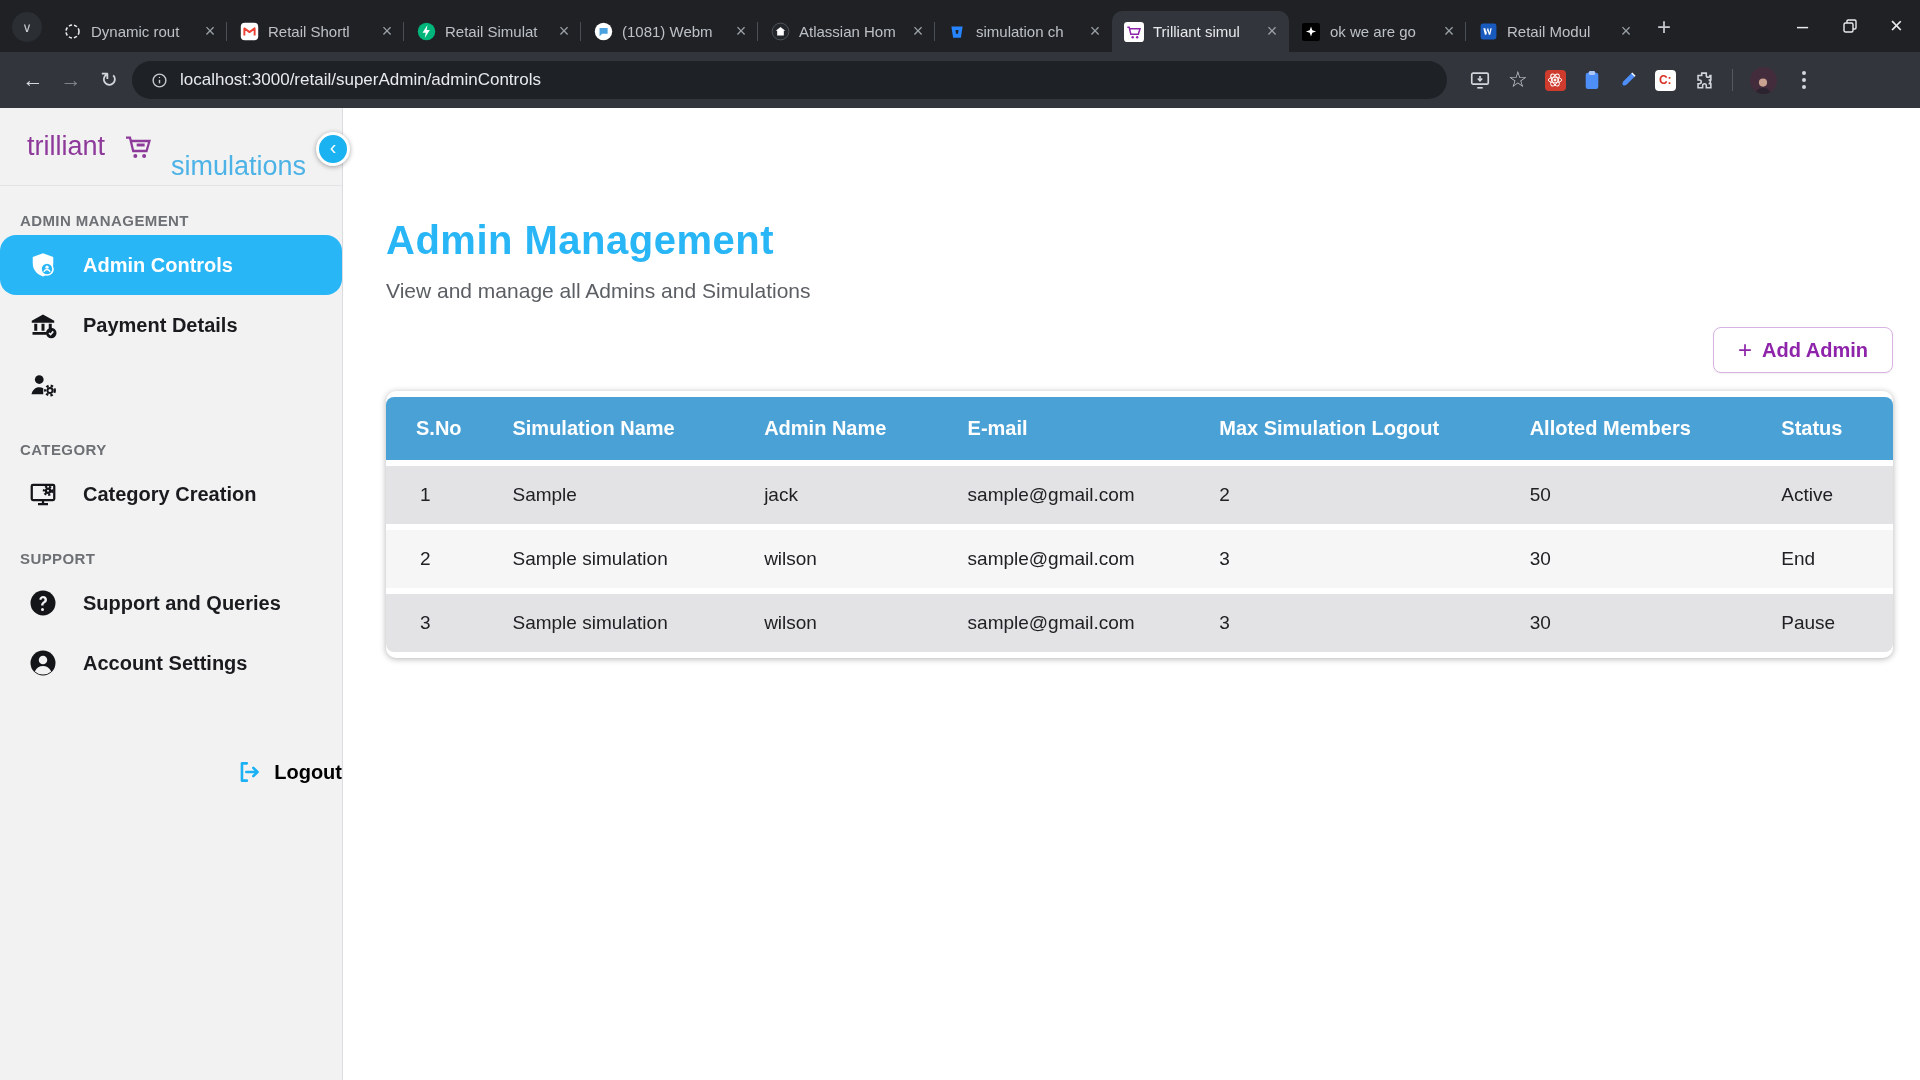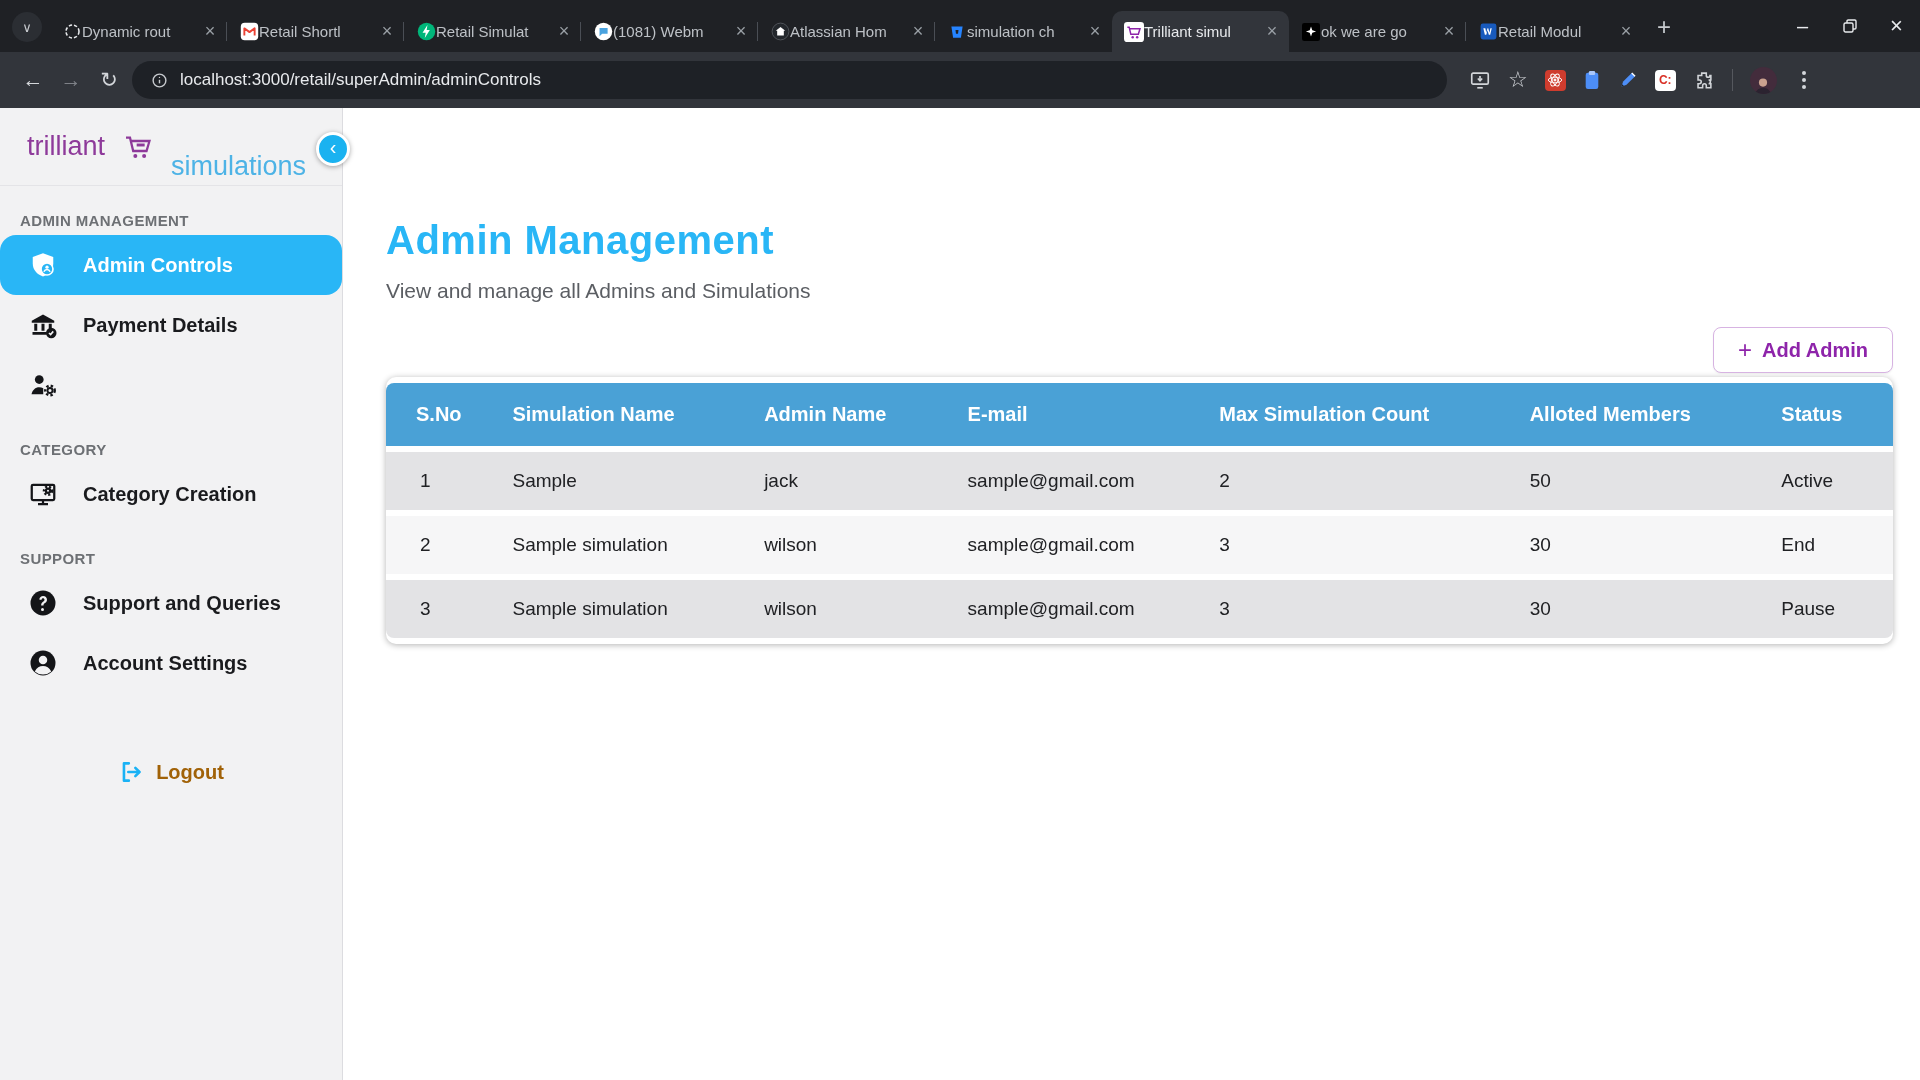--- a/index.html
+++ b/index.html
@@ -8,21 +8,21 @@
 
   
   .browser { position:absolute; top:0; left:0; width:1920px; height:108px; }
   .tabstrip { height:52px; background:#1f2125; display:flex; align-items:flex-end;
               padding-left:10px; position:relative; }
   .tab-search-btn { width:30px; height:30px; border-radius:50%; background:#2b2e33;
                     margin:0 8px 10px 2px; flex:none; display:flex; align-items:center;
                     justify-content:center; color:#c7cace; cursor:pointer; }
   .tab-search-btn::before { content:"∨"; font-size:13px; }
   .tab { width:177px; height:41px; border-radius:10px 10px 0 0; display:flex;
-         align-items:center; padding:0 6px 0 12px; color:#bdc1c6;
+         align-items:center; gap:9px; padding:0 6px 0 12px; color:#bdc1c6;
          font-size:15px; position:relative; cursor:pointer; flex:none; }
   .tab.sep::after { content:""; position:absolute; right:0; top:11px; width:1px;
                     height:19px; background:#4a4e55; }
   .tab.active { background:#32353b; color:#e8eaed; }
   .tab-icon { width:20px; height:20px; flex:none; display:flex; align-items:center; justify-content:center; }
   .tab-label { flex:1; white-space:nowrap; overflow:hidden; }
   .tab-close { width:22px; height:22px; border-radius:50%; flex:none; display:flex;
                align-items:center; justify-content:center; color:#9aa0a6; cursor:pointer; }
   .tab-close::before { content:"×"; font-size:18px; }
   .newtab { width:34px; height:34px; margin:0 0 8px 4px; display:flex; align-items:center;
@@ -72,36 +72,36 @@
                   justify-content:center; color:#fff; z-index:5; cursor:pointer; }
   .collapse-btn::before { content:"‹"; font-size:20px; margin-top:-3px; }
   .section-label { margin:26px 0 6px 20px; font-size:15px; font-weight:bold;
                    color:#6d7074; letter-spacing:.4px; }
   .nav-item { display:flex; align-items:center; gap:24px; padding:14px 12px 14px 27px;
               font-size:20px; font-weight:600; color:#1a1b1e; cursor:pointer; }
   .nav-item.active { background:var(--accent,#29b6f6); color:#fff; border-radius:16px;
                      font-weight:700; }
   .nav-icon { width:32px; height:32px; flex:none; display:flex; align-items:center;
               justify-content:center; }
-  .logout-row { display:flex; align-items:center; gap:12px; justify-content:center;
-                margin-top:66px; color:#a16207; font-size:20px; font-weight:700;
+  .logout-row { display:flex; align-items:center; gap:12px; justify-content:flex-end;
+                margin-top:66px; color:#000000; font-size:20px; font-weight:700;
                 cursor:pointer; }
 
   .main { flex:1; padding:0 27px 0 43px; }
   .page-title { margin-top:110px; font-size:40px; font-weight:bold;
                 color:var(--accent,#29b6f6); letter-spacing:.5px; }
   .page-subtitle { margin-top:16px; font-size:21px; color:#5b5e63; }
   .actions-row { display:flex; justify-content:flex-end; margin-top:24px; }
   .add-btn { display:flex; align-items:center; gap:10px; padding:0 24px; height:46px;
              background:#fff; border:1px solid #d7b3e2; border-radius:8px;
              color:var(--purple,#8e24aa); font-size:20px; font-weight:bold;
              box-shadow:0 1px 2px rgba(0,0,0,.06); cursor:pointer; }
   .add-plus::before { content:"+"; font-size:24px; font-weight:normal; }
 
-  .table-wrap { margin-top:4px; background:#fff; border-radius:10px;
+  .table-wrap { margin-top:18px; background:#fff; border-radius:10px;
                 box-shadow:0 1px 6px rgba(0,0,0,.3); }
   table { width:100%; border-collapse:separate; border-spacing:0 6px; }
   thead th { background:var(--table-header,#4aa1d6); color:#fff; font-size:20px;
              font-weight:bold; text-align:left; padding:20px 24px; }
   thead th:first-child { border-radius:8px 0 0 0; padding-left:30px; }
   thead th:last-child  { border-radius:0 8px 0 0; }
   tbody td { font-size:19px; color:#202124; padding:18px 24px; }
   tbody td:first-child { padding-left:34px; }
   tbody tr:nth-child(odd)  td { background:var(--row-dark,#e3e3e5); }
   tbody tr:nth-child(even) td { background:var(--row-light,#f6f6f7); }
@@ -399,21 +399,21 @@
             <col style="width:20.6%">
             <col style="width:16.7%">
           <col style="width:9%">
         </colgroup>
         <thead>
           <tr>
               <th>S.No</th>
               <th>Simulation Name</th>
               <th>Admin Name</th>
               <th>E-mail</th>
-              <th>Max Simulation Count</th>
+              <th>Max Simulation Logout</th>
               <th>Alloted Members</th>
               <th>Status</th>
             </tr>
         </thead>
         <tbody>
             <tr>
               <td>1</td>
               <td>Sample</td>
               <td>jack</td>
               <td>sample@gmail.com</td>

